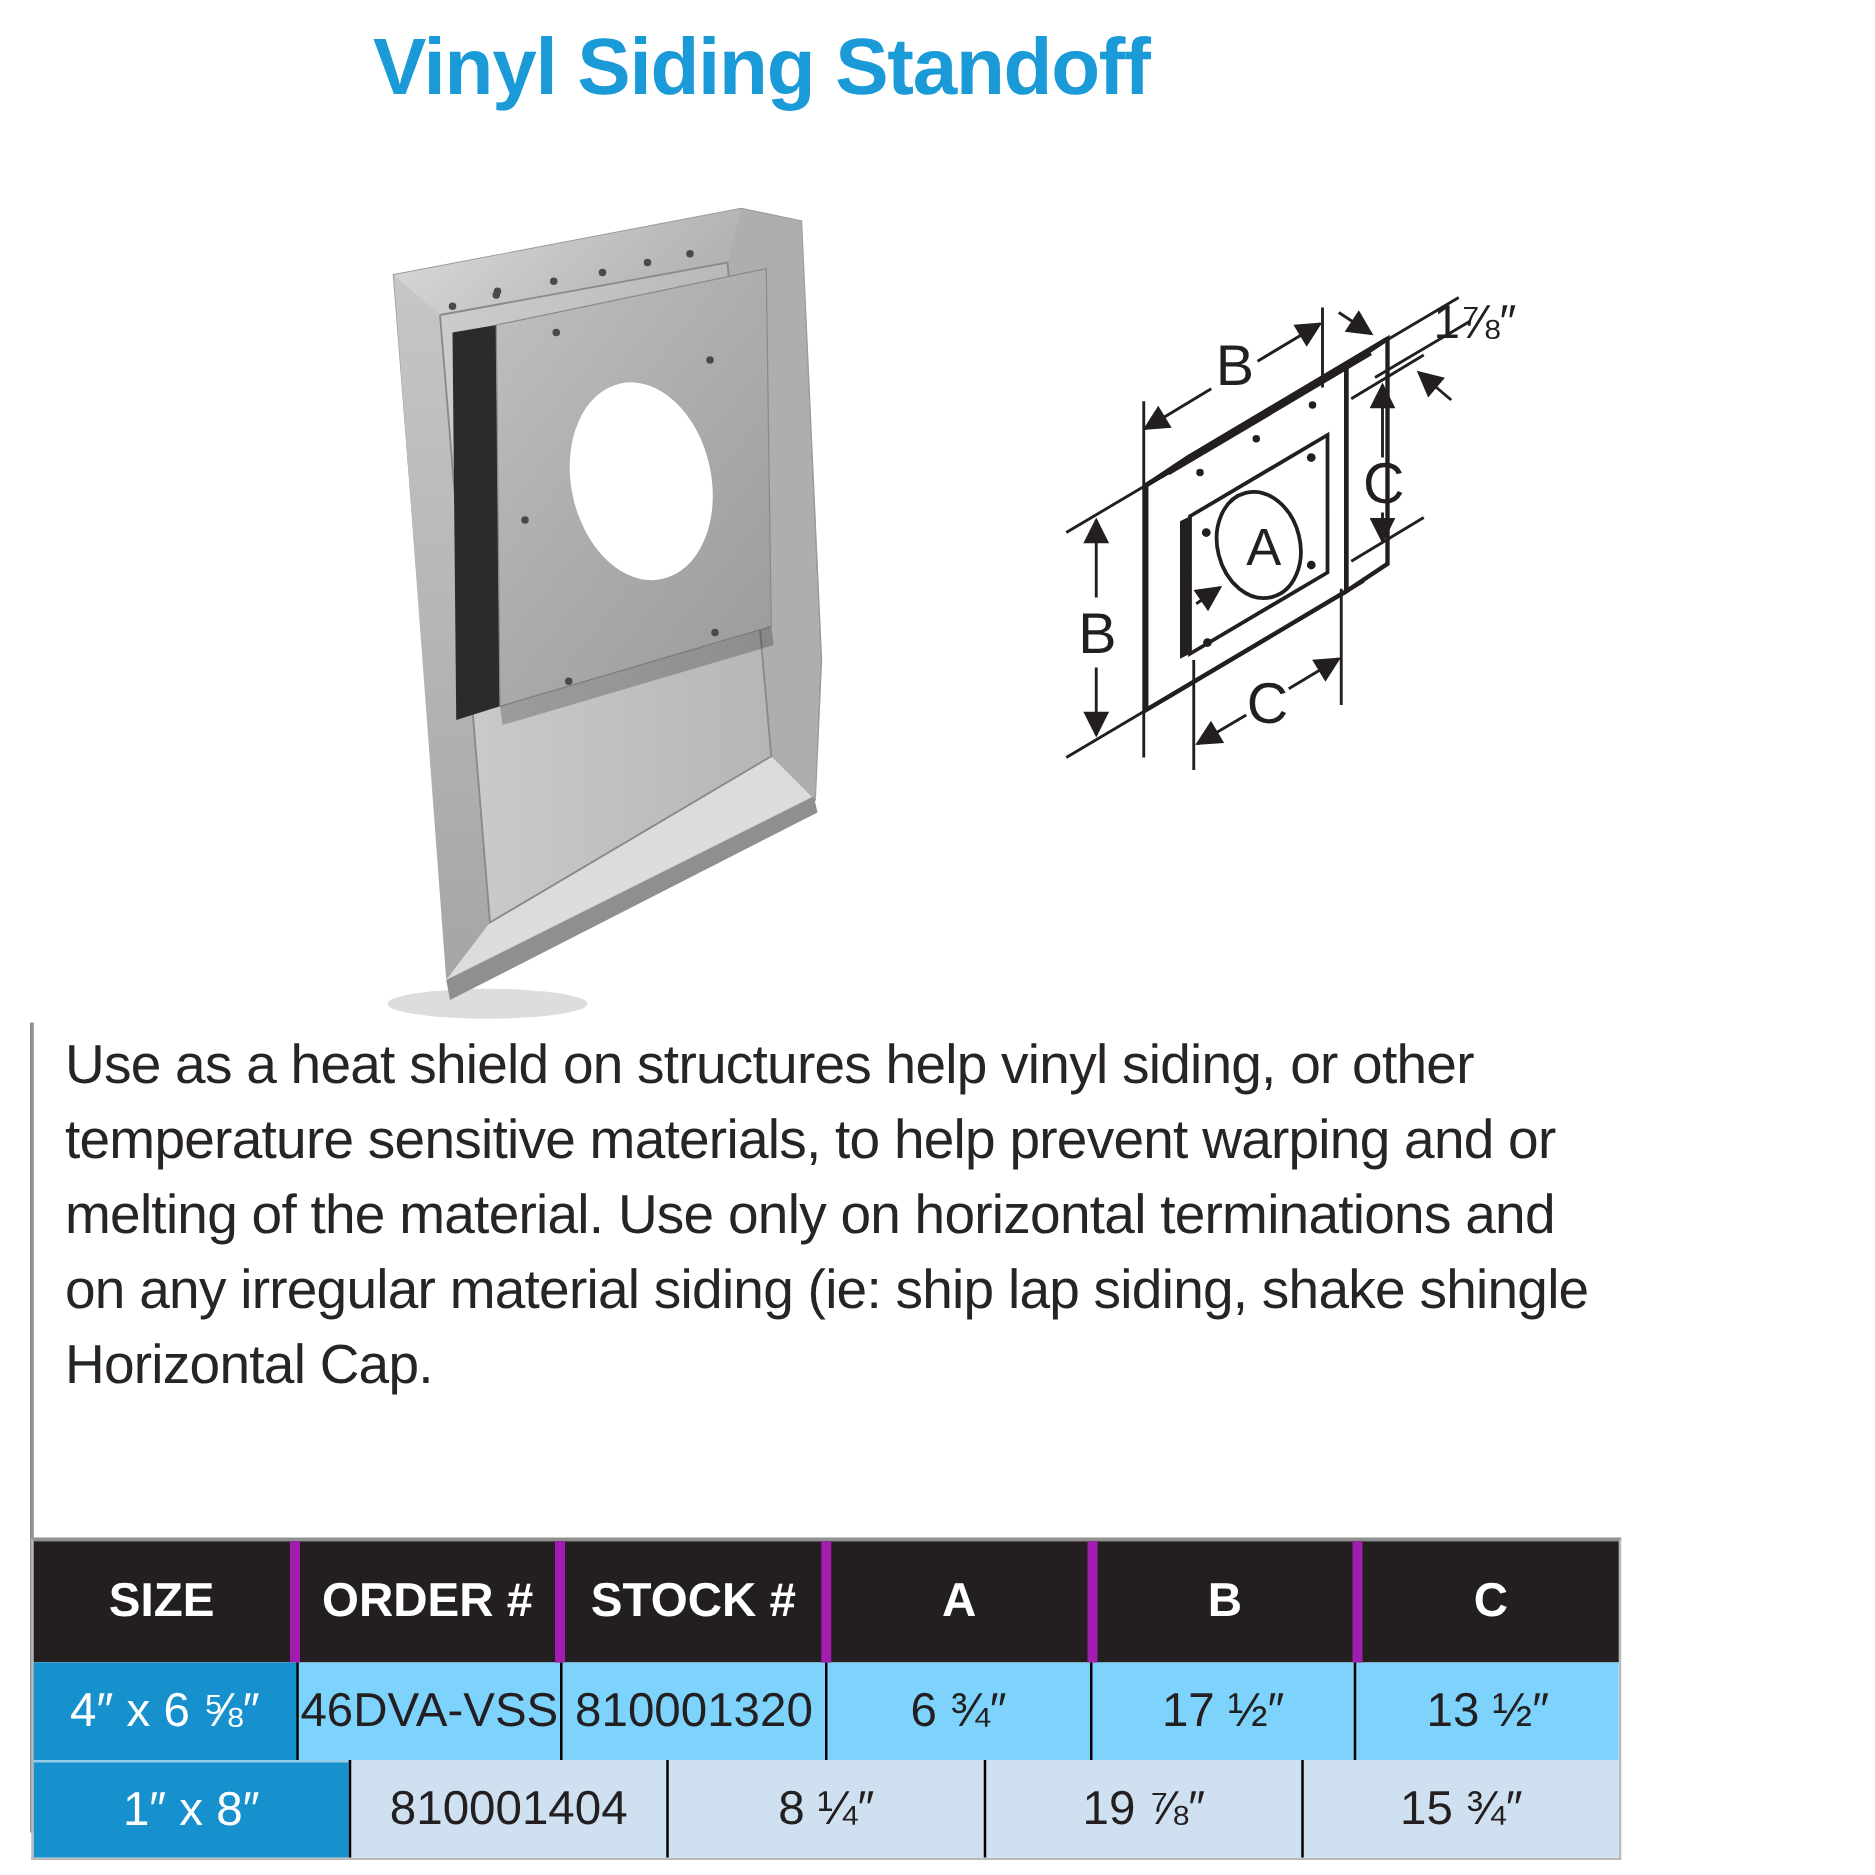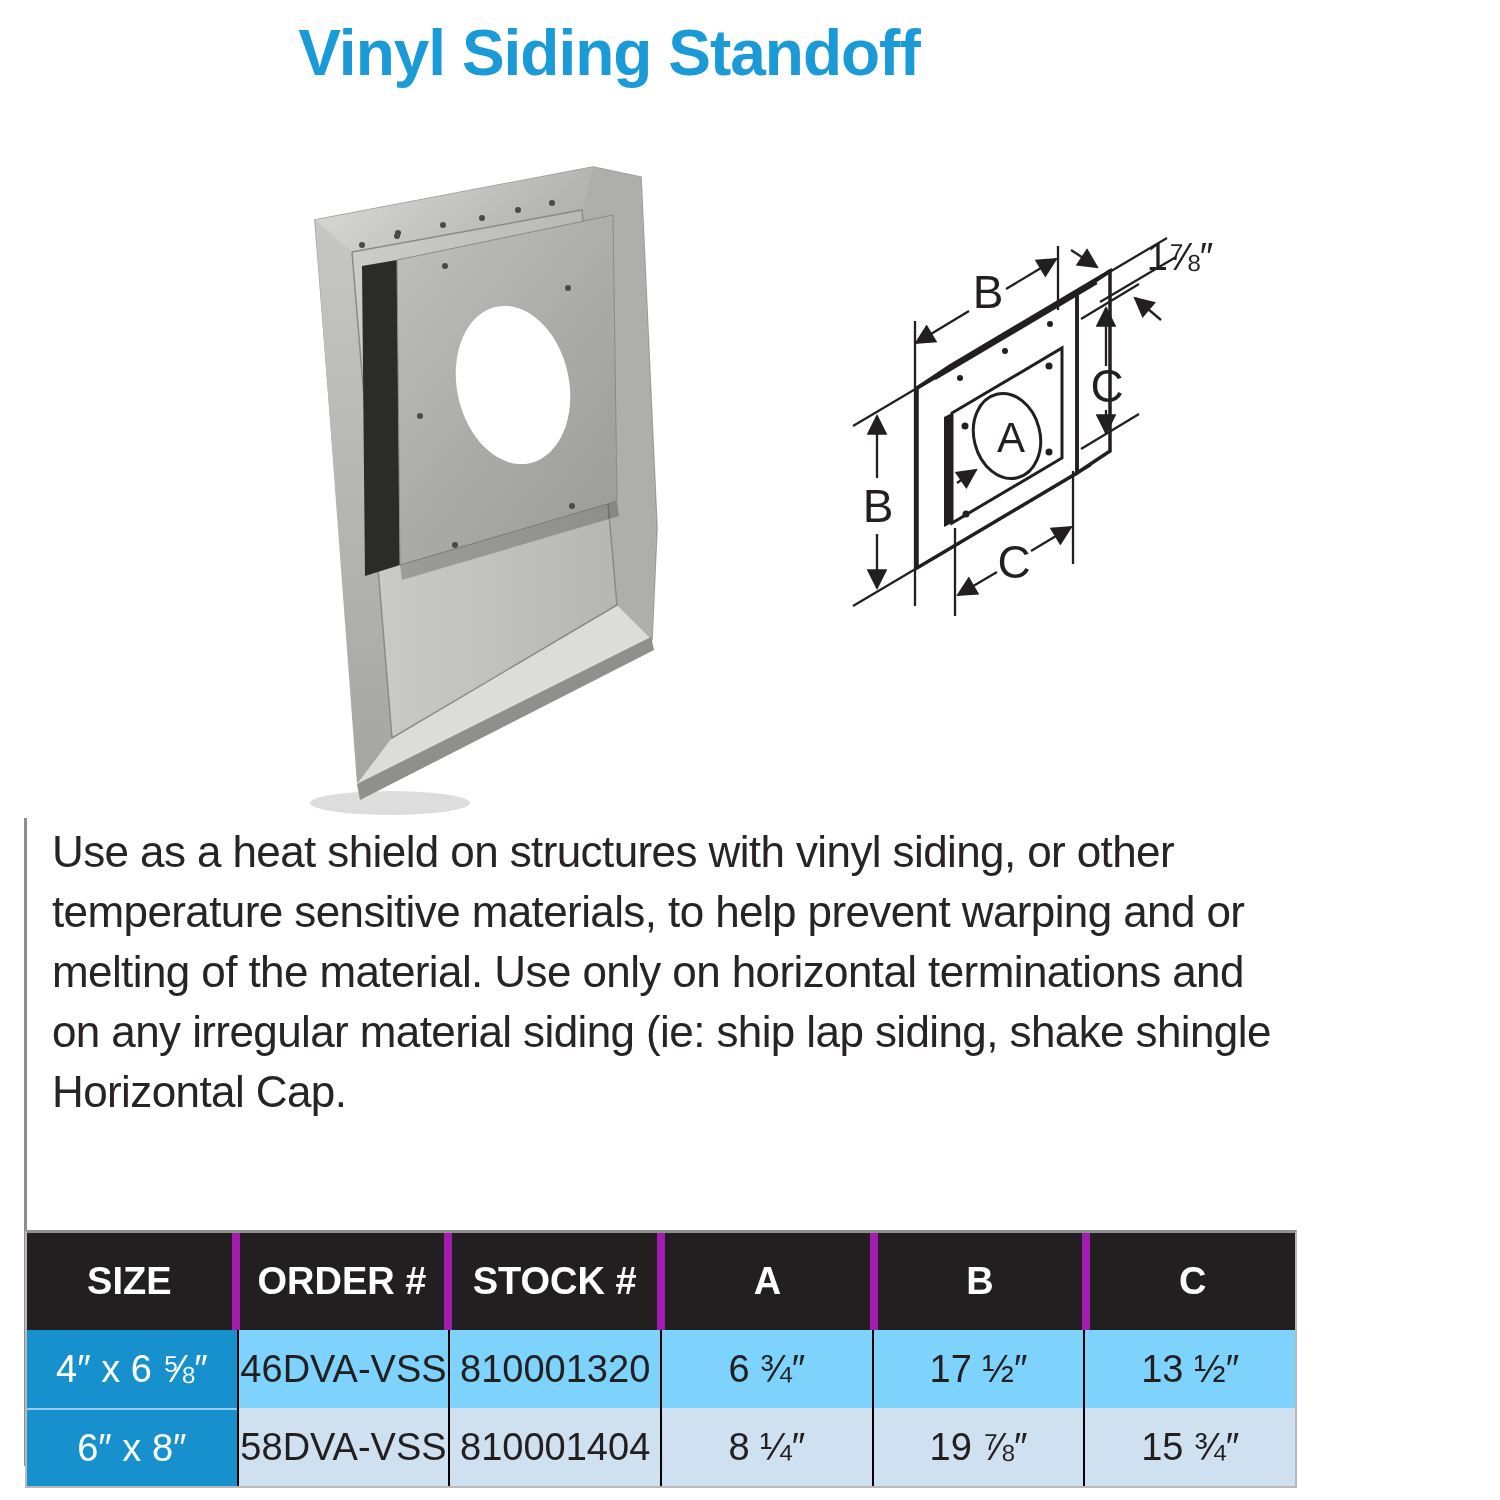--- a/index.html
+++ b/index.html
@@ -168,21 +168,21 @@
   <text class="small" x="335" y="44" text-anchor="middle">1⅞″</text>
   <text x="262" y="176" text-anchor="middle">C</text>
   <text style="font-size:42px" x="166" y="226" text-anchor="middle">A</text>
   <text x="33" y="296" text-anchor="middle">B</text>
   <text x="169" y="352" text-anchor="middle">C</text>
 </svg>
 
 <div class="left-rule"></div>
 
 <div class="desc">
-  <div>Use as a heat shield on structures with vinyl siding, or other</div>
+  <div>Use as a heat shield on structures help vinyl siding, or other</div>
   <div>temperature sensitive materials, to help prevent warping and or</div>
   <div>melting of the material. Use only on horizontal terminations and</div>
   <div>on any irregular material siding (ie: ship lap siding, shake shingle</div>
   <div>Horizontal Cap.</div>
 </div>
 
 <div class="spec-table">
   <div class="t-head">
     <div class="t-cell">SIZE</div>
     <div class="t-cell">ORDER #</div>
@@ -193,20 +193,19 @@
   </div>
   <div class="t-row row-white">
     <div class="t-cell size-cell">4″ x 6 ⅝″</div>
     <div class="t-cell">46DVA-VSS</div>
     <div class="t-cell">810001320</div>
     <div class="t-cell">6 ¾″</div>
     <div class="t-cell">17 ½″</div>
     <div class="t-cell">13 ½″</div>
   </div>
   <div class="t-row row-blue">
-    <div class="t-cell size-cell">6″ x 8″</div>
-    <div class="t-cell">58DVA-VSS</div>
+    <div class="t-cell size-cell">1″ x 8″</div>
     <div class="t-cell">810001404</div>
     <div class="t-cell">8 ¼″</div>
     <div class="t-cell">19 ⅞″</div>
     <div class="t-cell">15 ¾″</div>
   </div>
 </div>
 
 </body></html>

